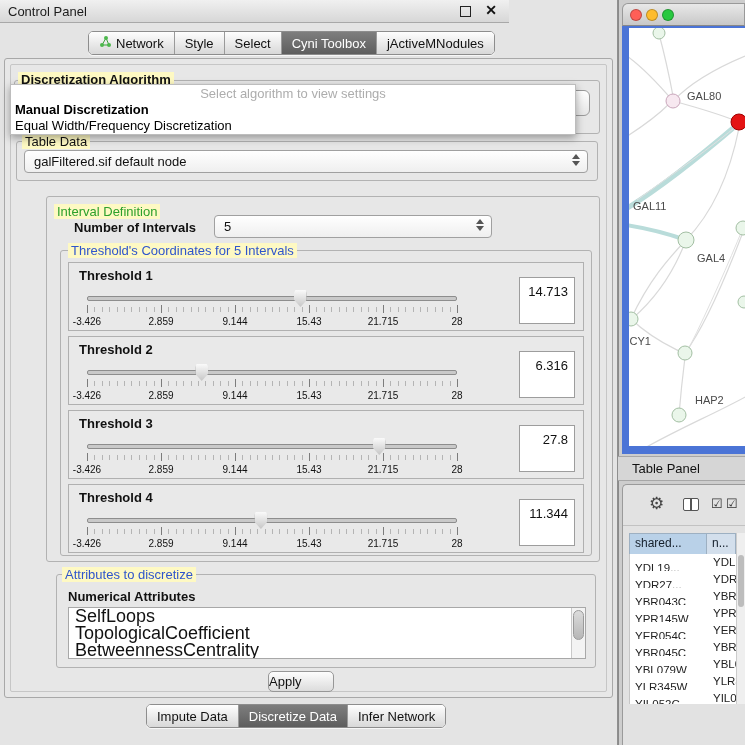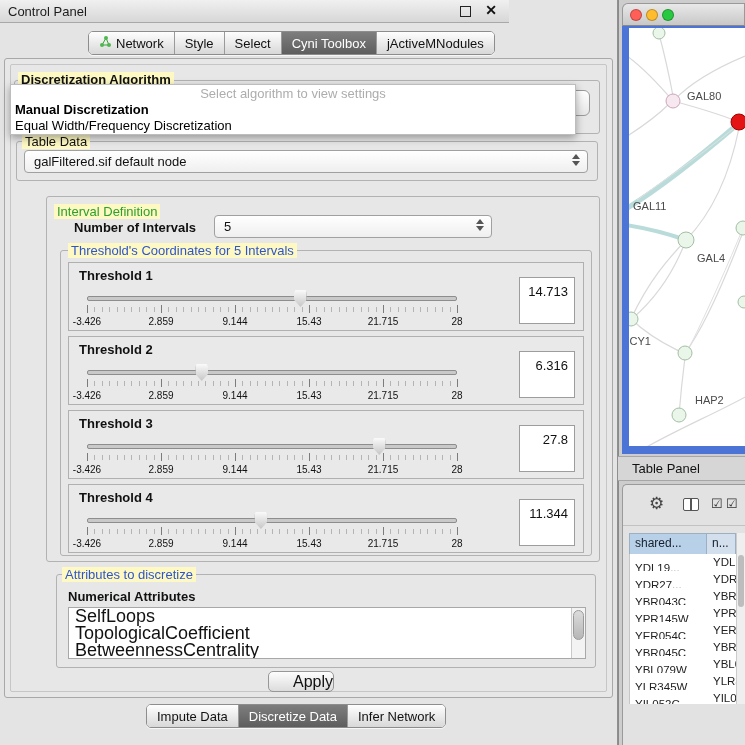--- a/index.html
+++ b/index.html
@@ -64,21 +64,21 @@
   .thr-value{position:absolute;right:8px;top:14px;width:56px;height:47px;background:#fff;border:1px solid #9d9d9d;font-size:13px;text-align:right;line-height:27px;padding-right:6px;box-sizing:border-box;color:#111;}
 
   .attr-box{left:56px;top:574px;width:540px;height:94px;}
   #attr-title{left:62px;top:567px;color:#2f55cc;}
   .attr-label{position:absolute;left:68px;top:589px;font-weight:bold;font-size:13px;color:#111;}
   .listbox{position:absolute;left:68px;top:607px;width:518px;height:52px;background:#fff;border:1px solid #a8a8a8;overflow:hidden;box-sizing:border-box;}
   .list-item{height:17px;line-height:17px;font-size:18px;padding-left:6px;color:#111;white-space:nowrap;}
   .list-scroll{position:absolute;right:0;top:0;bottom:0;width:13px;background:#f3f3f3;border-left:1px solid #c9c9c9;}
   .list-thumb{position:absolute;left:1px;top:2px;width:9px;height:28px;background:linear-gradient(#dcdcdc,#b6b6b6);border:1px solid #9a9a9a;border-radius:6px;}
 
-  .apply-btn{position:absolute;left:268px;top:671px;width:66px;height:21px;background:linear-gradient(#fdfdfd,#dcdcdc);border:1px solid #979797;border-radius:5px;font-size:16px;text-align:right;line-height:19px;color:#111;box-sizing:border-box;}
+  .apply-btn{position:absolute;left:268px;top:671px;width:66px;height:21px;background:linear-gradient(#fdfdfd,#dcdcdc);border:1px solid #979797;border-radius:5px;font-size:13px;text-align:left;line-height:19px;color:#111;box-sizing:border-box;}
 
   
   .right-bg{position:absolute;left:618px;top:0;width:127px;height:745px;background:#cdcdcd;border-left:1px solid #8a8a8a;box-sizing:border-box;}
 
   .net-window{position:absolute;left:622px;top:3px;width:123px;height:451px;}
   .net-titlebar{position:absolute;left:0;top:0;right:0;height:23px;background:linear-gradient(#e8e8e8,#c8c8c8);border:1px solid #999;border-bottom-color:#888;border-top-left-radius:6px;box-sizing:border-box;}
   .light{position:absolute;top:5px;width:12px;height:12px;border-radius:50%;border:1px solid rgba(0,0,0,.25);box-sizing:border-box;}
   .net-body{position:absolute;left:0;top:23px;right:0;bottom:0;background:#4b74d6;}
   .net-canvas{position:absolute;left:7px;top:2px;right:0;bottom:8px;background:#fff;overflow:hidden;}
   .net-canvas svg{position:absolute;left:0;top:0;}

